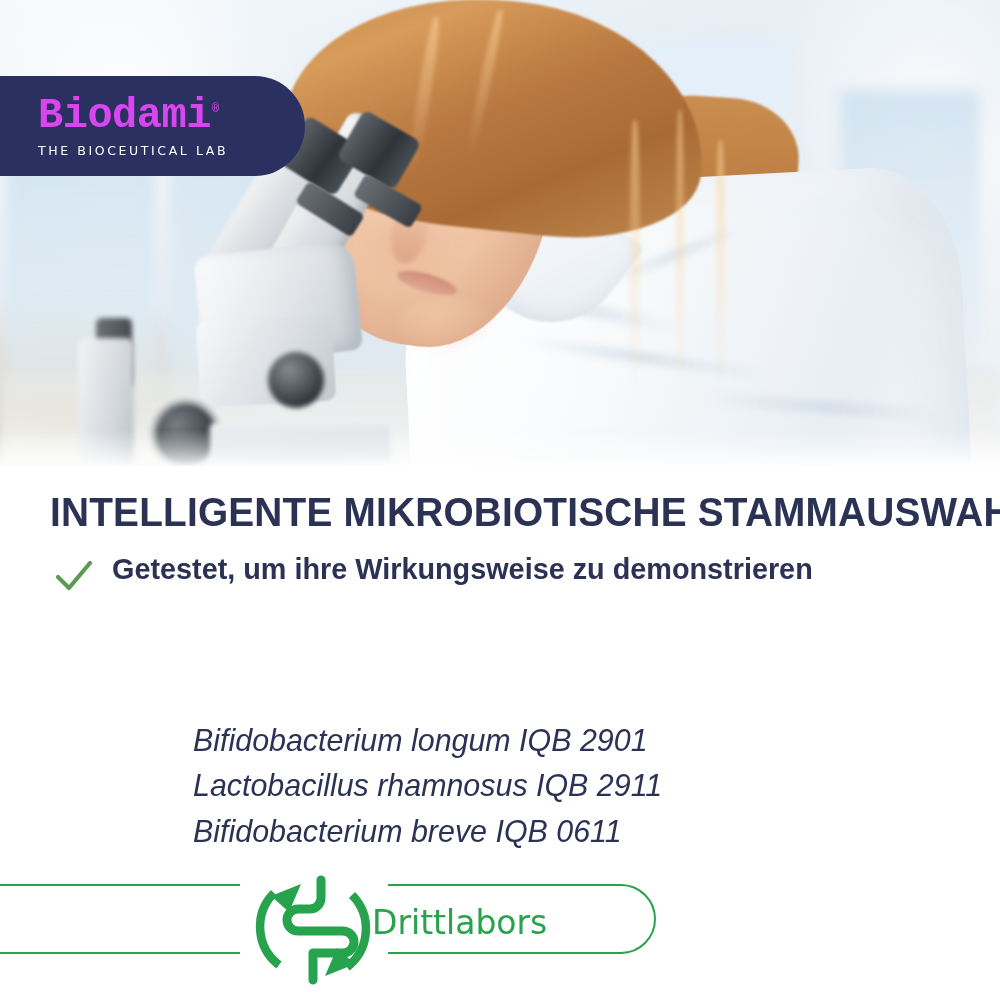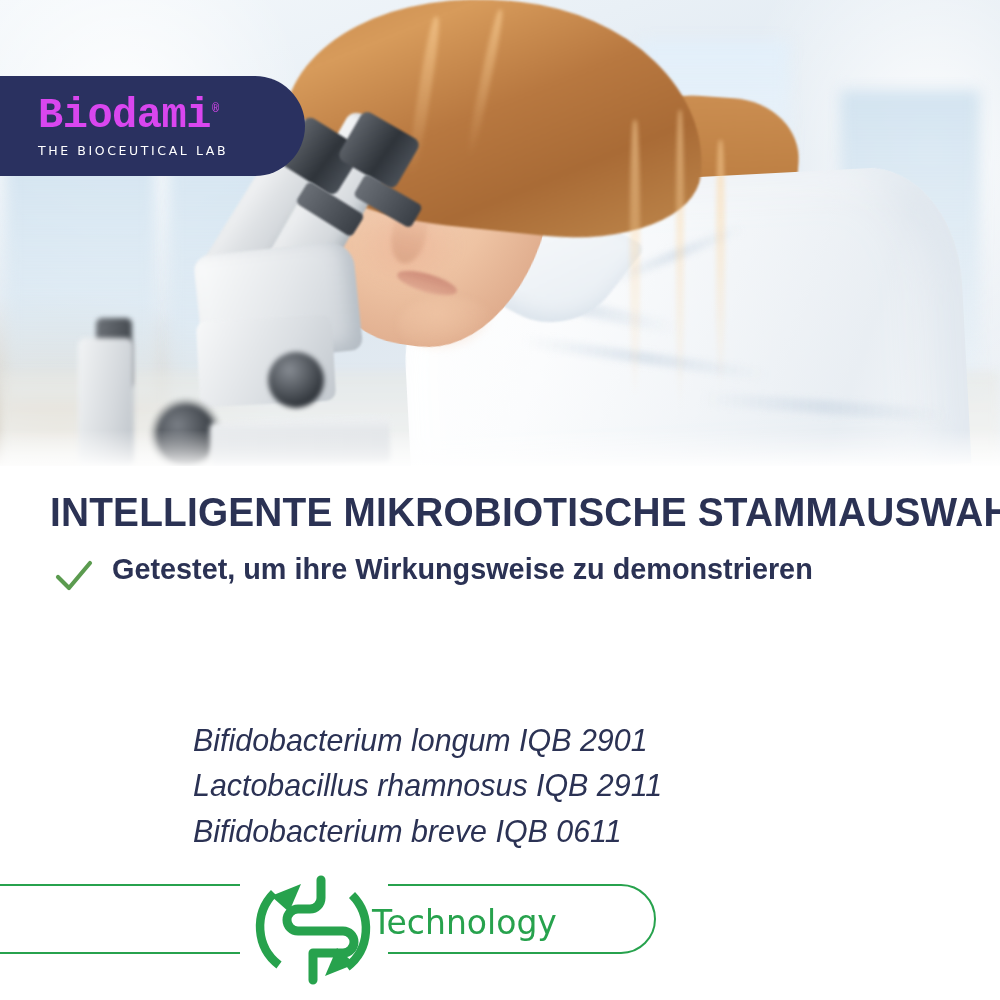--- a/index.html
+++ b/index.html
@@ -567,17 +567,17 @@
                  A11 11 0 0 1 67 49
                  L55 49
                  A11 11 0 0 0 55 71
                  L100 71
                  A11 11 0 0 1 100 93
                  L70 93
                  L70 120" fill="none" stroke="#27a24d" stroke-width="9" stroke-linecap="round" stroke-linejoin="round"></path>
       </svg>
     </div>
 
-    <div class="biome-right-text">Technology</div>
+    <div class="biome-right-text">Drittlabors</div>
 
   </div>
 
 </div>
 
 </body></html>

